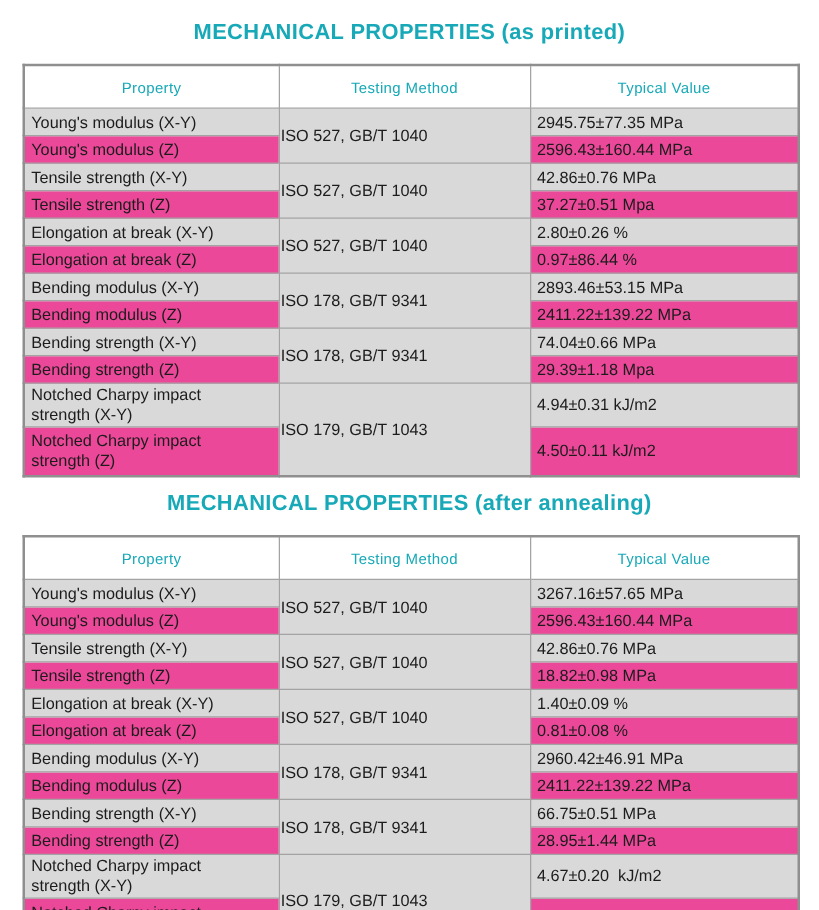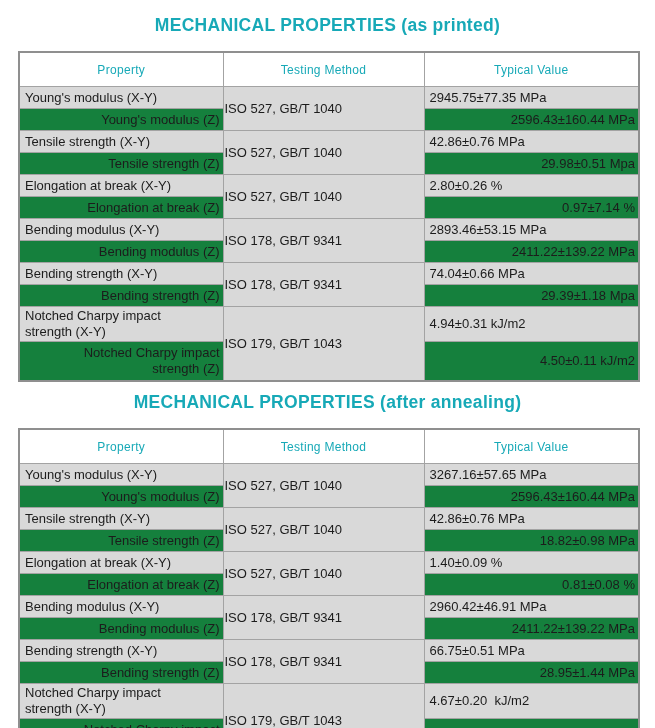--- a/index.html
+++ b/index.html
@@ -64,21 +64,21 @@
   }
   td.val{
     text-align:left;
     padding:1px 3px 1px 5px;
     white-space:pre-wrap;
   }
   td.method{
     background:var(--shade);
   }
   tr.shaded td.prop, tr.shaded td.val{background:var(--shade);}
-  tr.plain td.prop, tr.plain td.val{background:#15803d;text-align:right;}
+  tr.plain td.prop, tr.plain td.val{background:#ec4899;}
   tr.tall td{height:32px;}
   tr.tall2 td{height:36px;}
 </style>
 </head>
 <body>
 
 <div class="page">
 
   <h1 class="doc-title">MECHANICAL PROPERTIES (as printed)</h1>
 
@@ -106,31 +106,31 @@
         <td class="val">2596.43±160.44 MPa</td>
       </tr>
 
       <tr class="shaded">
         <td class="prop">Tensile strength (X-Y)</td>
         <td class="method" rowspan="2">ISO 527, GB/T 1040</td>
         <td class="val">42.86±0.76 MPa</td>
       </tr>
       <tr class="plain">
         <td class="prop">Tensile strength (Z)</td>
-        <td class="val">29.98±0.51 Mpa</td>
+        <td class="val">37.27±0.51 Mpa</td>
       </tr>
 
       <tr class="shaded">
         <td class="prop">Elongation at break (X-Y)</td>
         <td class="method" rowspan="2">ISO 527, GB/T 1040</td>
         <td class="val">2.80±0.26 %</td>
       </tr>
       <tr class="plain">
         <td class="prop">Elongation at break (Z)</td>
-        <td class="val">0.97±7.14 %</td>
+        <td class="val">0.97±86.44 %</td>
       </tr>
 
       <tr class="shaded">
         <td class="prop">Bending modulus (X-Y)</td>
         <td class="method" rowspan="2">ISO 178, GB/T 9341</td>
         <td class="val">2893.46±53.15 MPa</td>
       </tr>
       <tr class="plain">
         <td class="prop">Bending modulus (Z)</td>
         <td class="val">2411.22±139.22 MPa</td>

